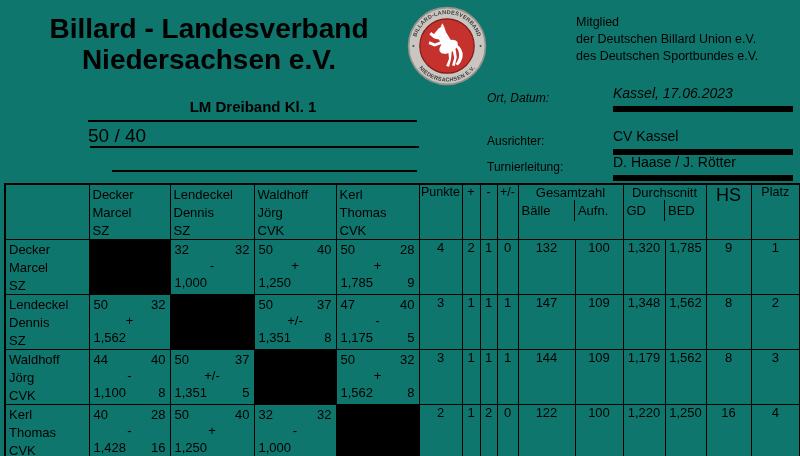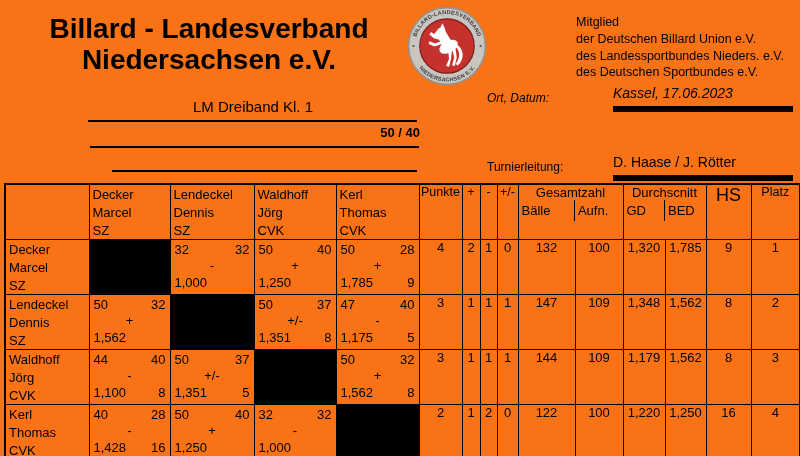--- a/index.html
+++ b/index.html
@@ -1,30 +1,30 @@
 <!DOCTYPE html>
 <html><head>
 <meta charset="utf-8">
 <style>
   * { box-sizing: border-box; margin: 0; padding: 0; }
   html,body { width: 800px; height: 456px; background: #fff; color: #000;
     font-family: "Liberation Sans", sans-serif; overflow: hidden; }
-  .page { position: relative; width: 800px; height: 456px; background: #f97316; }
+  .page { position: relative; width: 800px; height: 456px; background: #0f766e; }
 
   
   .org-title { position: absolute; left: 8px; top: 13px; width: 402px;
     text-align: center; font-weight: bold; font-size: 28px; line-height: 31px; }
   .logo { position: absolute; left: 407px; top: 6px; width: 80px; height: 80px; }
   .membership { position: absolute; left: 576px; top: 14px; font-size: 12.5px; line-height: 16.8px; }
 
   
   .event-title { position: absolute; left: 88px; top: 98px; width: 330px;
-    text-align: center; font-weight: normal; font-size: 15px; }
+    text-align: center; font-weight: bold; font-size: 15px; }
   .event-distance { position: absolute; left: 88px; top: 125px; width: 332px;
-    text-align: right; font-weight: bold; font-size: 13px; }
+    text-align: left; font-weight: normal; font-size: 19px; }
   .uline { position: absolute; height: 2px; background: #000; }
   .ul1 { left: 88px;  top: 120px; width: 329px; }
   .ul2 { left: 90px;  top: 146px; width: 329px; }
   .ul3 { left: 112px; top: 170px; width: 305px; }
 
   .field { position: absolute; left: 487px; width: 306px; height: 26px; }
   .f1 { top: 85px; font-style: italic; } .f2 { top: 128px; } .f3 { top: 154px; }
   .field .flabel { position: absolute; left: 0; top: 6px; font-size: 12px; }
   .field .fvalue { position: absolute; left: 126px; top: 0; width: 180px;
     font-size: 14px; padding-bottom: 5px; border-bottom: 6px solid #000000; }
@@ -93,33 +93,36 @@
       <textPath href="#arcTop" startOffset="50%" text-anchor="middle">BILLARD-LANDESVERBAND</textPath>
     </text>
     <text font-size="7" font-weight="bold" fill="#3d3d3b" letter-spacing="0.3">
       <textPath href="#arcBot" startOffset="50%" text-anchor="middle">NIEDERSACHSEN E.V.</textPath>
     </text>
   </svg>
 
   <div class="membership">
     <div>Mitglied</div>
     <div>der Deutschen Billard Union e.V.</div>
-    <div>des Landessportbundes Nieders. e.V.</div>
     <div>des Deutschen Sportbundes e.V.</div>
   </div>
 
   <div class="event-title">LM Dreiband Kl. 1</div>
   <div class="uline ul1"></div>
   <div class="event-distance">50 / 40</div>
   <div class="uline ul2"></div>
   <div class="uline ul3"></div>
 
   <div class="field f1">
     <span class="flabel">Ort, Datum:</span>
     <span class="fvalue">Kassel, 17.06.2023</span>
+  </div>
+  <div class="field f2">
+    <span class="flabel">Ausrichter:</span>
+    <span class="fvalue">CV Kassel</span>
   </div>
   <div class="field f3">
     <span class="flabel">Turnierleitung:</span>
     <span class="fvalue">D. Haase / J. Rötter</span>
   </div>
 
   <table class="matrix">
     <colgroup>
       <col style="width:84px">
         <col style="width:81px">

